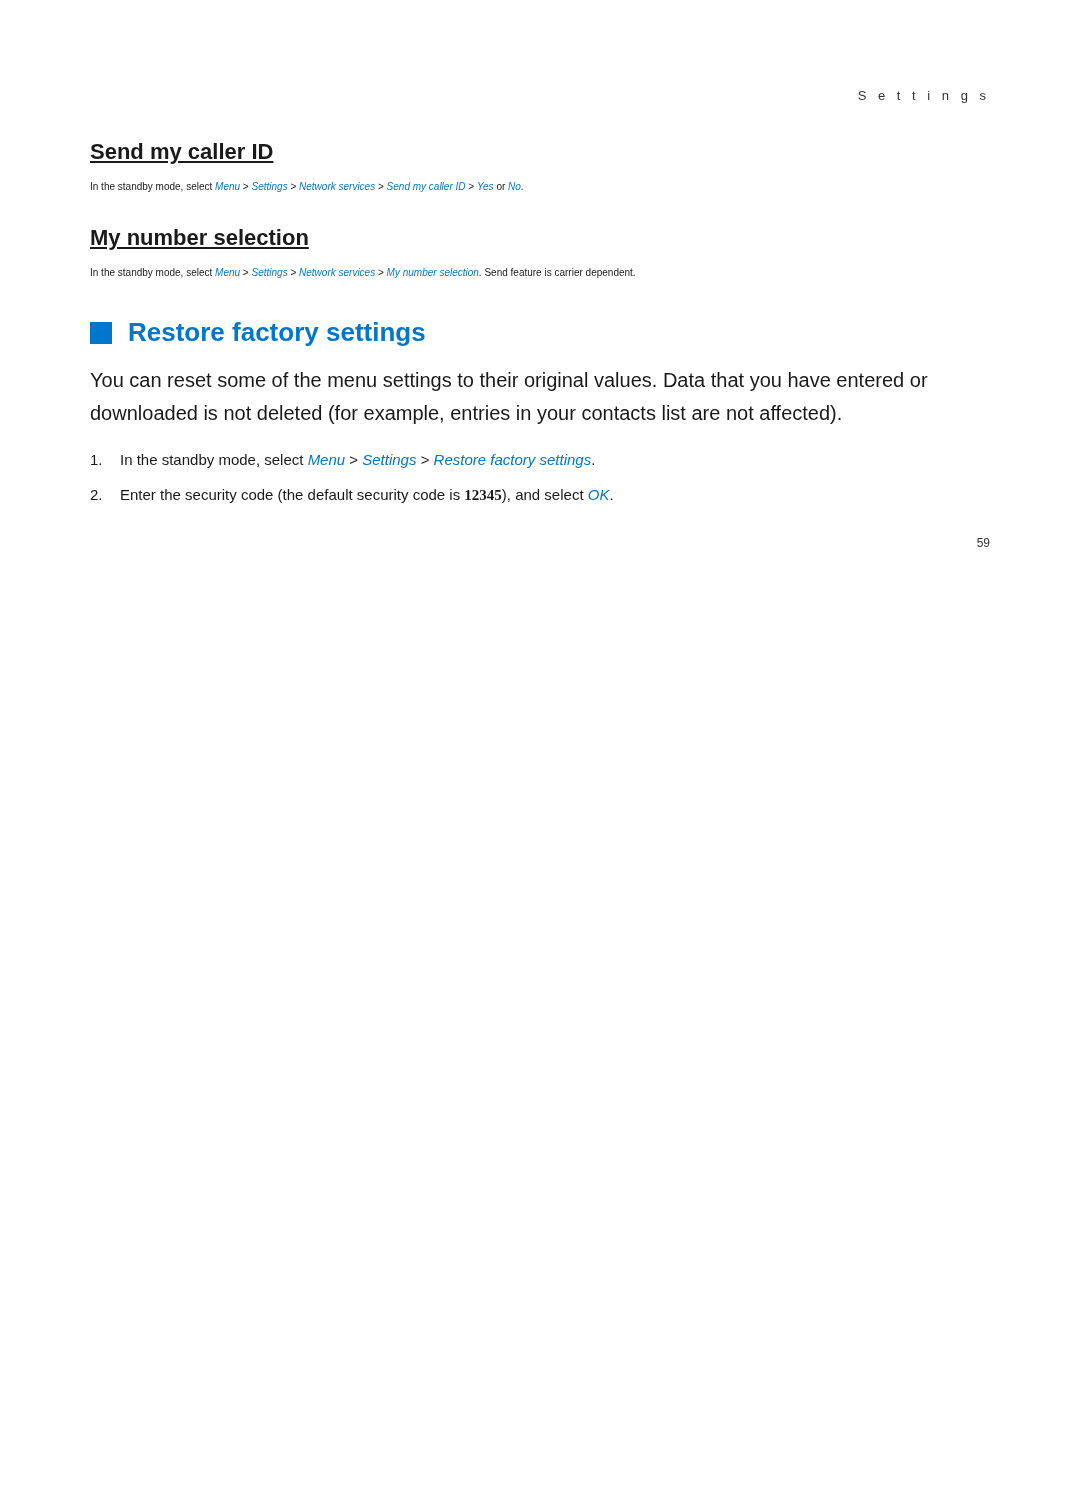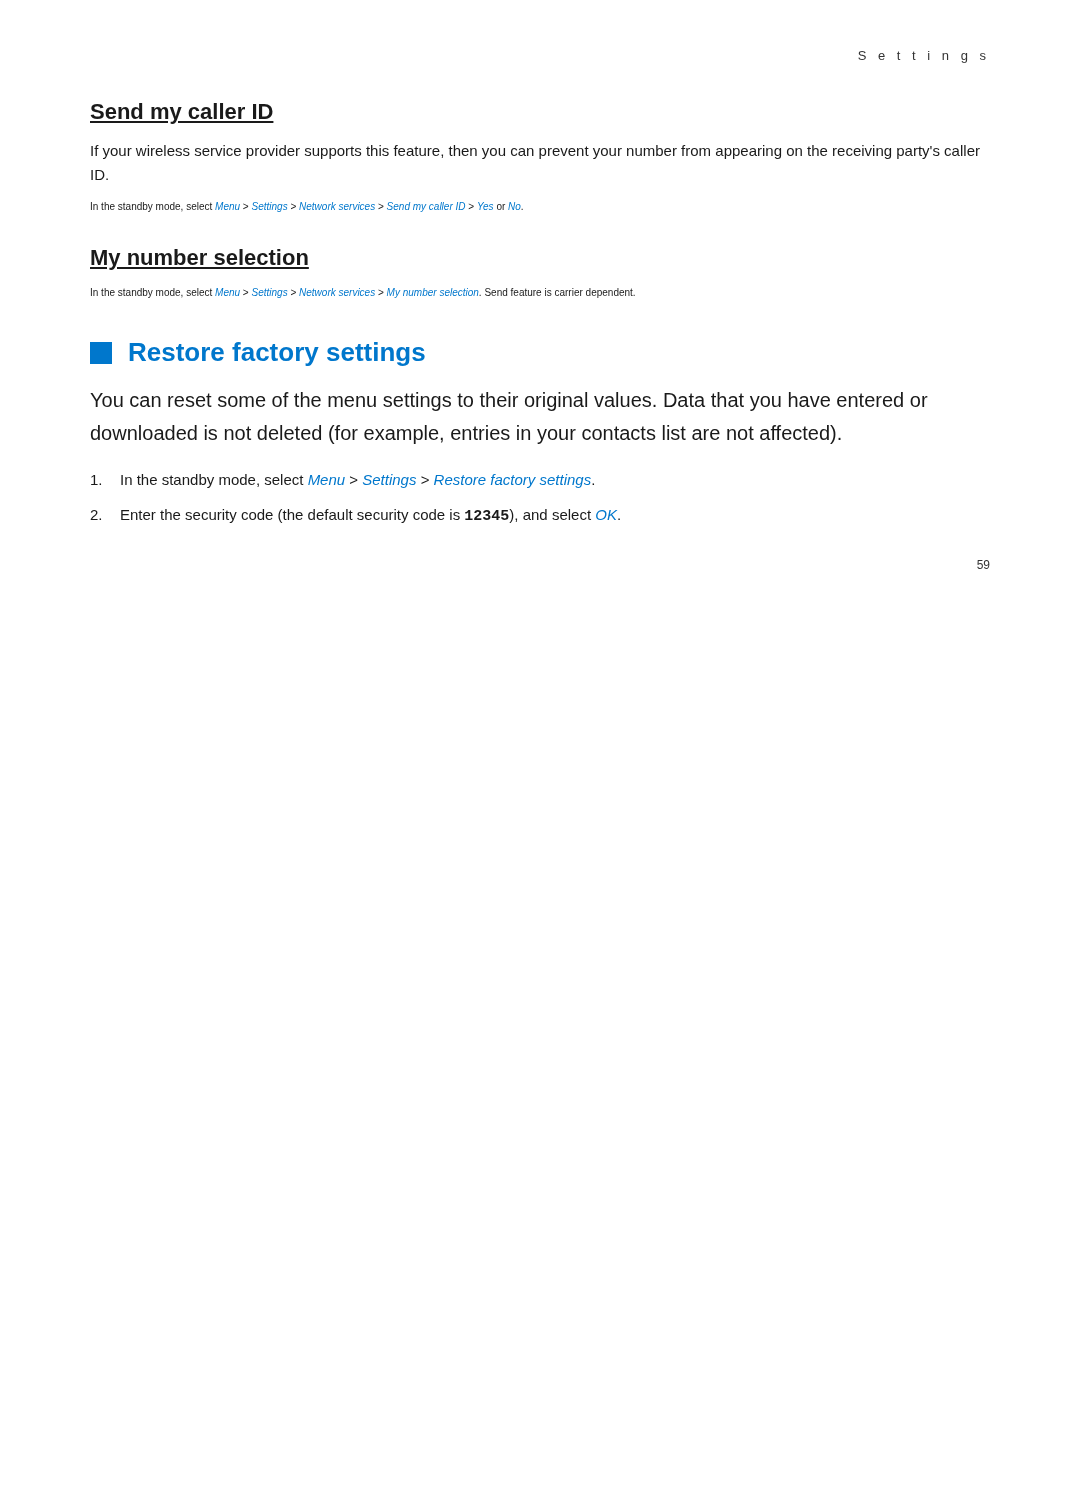--- a/index.html
+++ b/index.html
@@ -14,20 +14,21 @@
       font-size: 15px;
       color: #1a1a1a;
       width: 1080px;
       min-height: 1496px;
       position: relative;
     }
 
     .page {
       padding: 48px 90px 80px 90px;
       position: relative;
+      margin-top: 40px;
     }
 
     .header-settings {
       text-align: right;
       font-size: 13px;
       letter-spacing: 4px;
       color: #333;
       margin-bottom: 36px;
       font-family: Arial, Helvetica, sans-serif;
     }
@@ -120,34 +121,33 @@
 
     .page-number {
       position: absolute;
       bottom: 48px;
       right: 90px;
       font-size: 12px;
       color: #333;
     }
 
     code {
-      font-family: Liberation Mono, monospace;
+      font-family: Liberation Serif, serif;
       font-weight: bold;
     }
   </style>
 </head>
 <body>
 
 <div class="page">
 
   <div class="header-settings">S e t t i n g s</div>
 
   <div class="section-block">
     <h2 class="section-title-underline">Send my caller ID</h2>
-    <p class="body-text">If your wireless service provider supports this feature, then you can prevent your number from appearing on the receiving party's caller ID.</p>
     <p class="nav-text">
       <span>In the standby mode, select </span><span class="link">Menu</span><span> &gt; </span><span class="link">Settings</span><span> &gt; </span><span class="link">Network services</span><span> &gt; </span><span class="link">Send my caller ID</span><span> &gt; </span><span class="link">Yes</span><span> or </span><span class="link">No</span><span>.</span>
     </p>
   </div>
 
   <div class="section-block-2">
     <h2 class="section-title-underline">My number selection</h2>
     <p class="nav-text" style="margin-bottom: 0;">
       <span>In the standby mode, select </span><span class="link">Menu</span><span> &gt; </span><span class="link">Settings</span><span> &gt; </span><span class="link">Network services</span><span> &gt; </span><span class="link">My number selection</span><span>. Send feature is carrier dependent.</span>
     </p>

